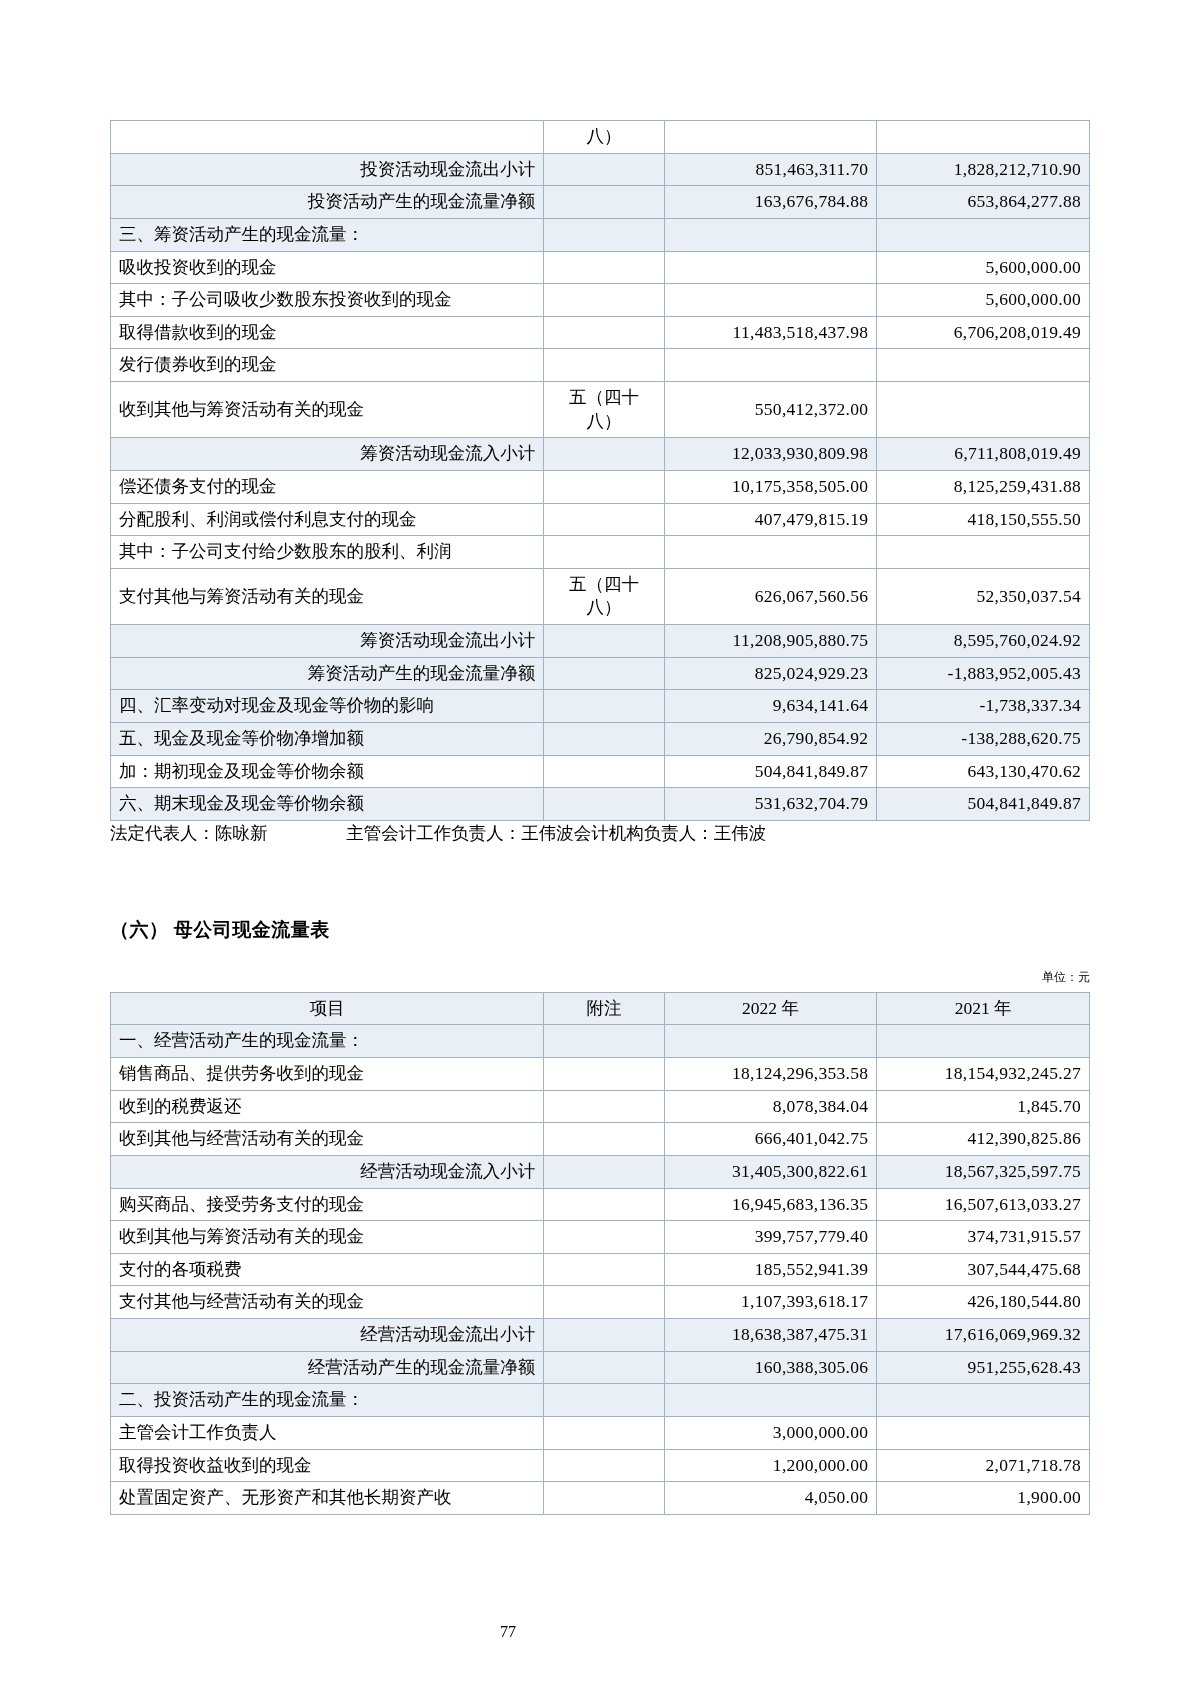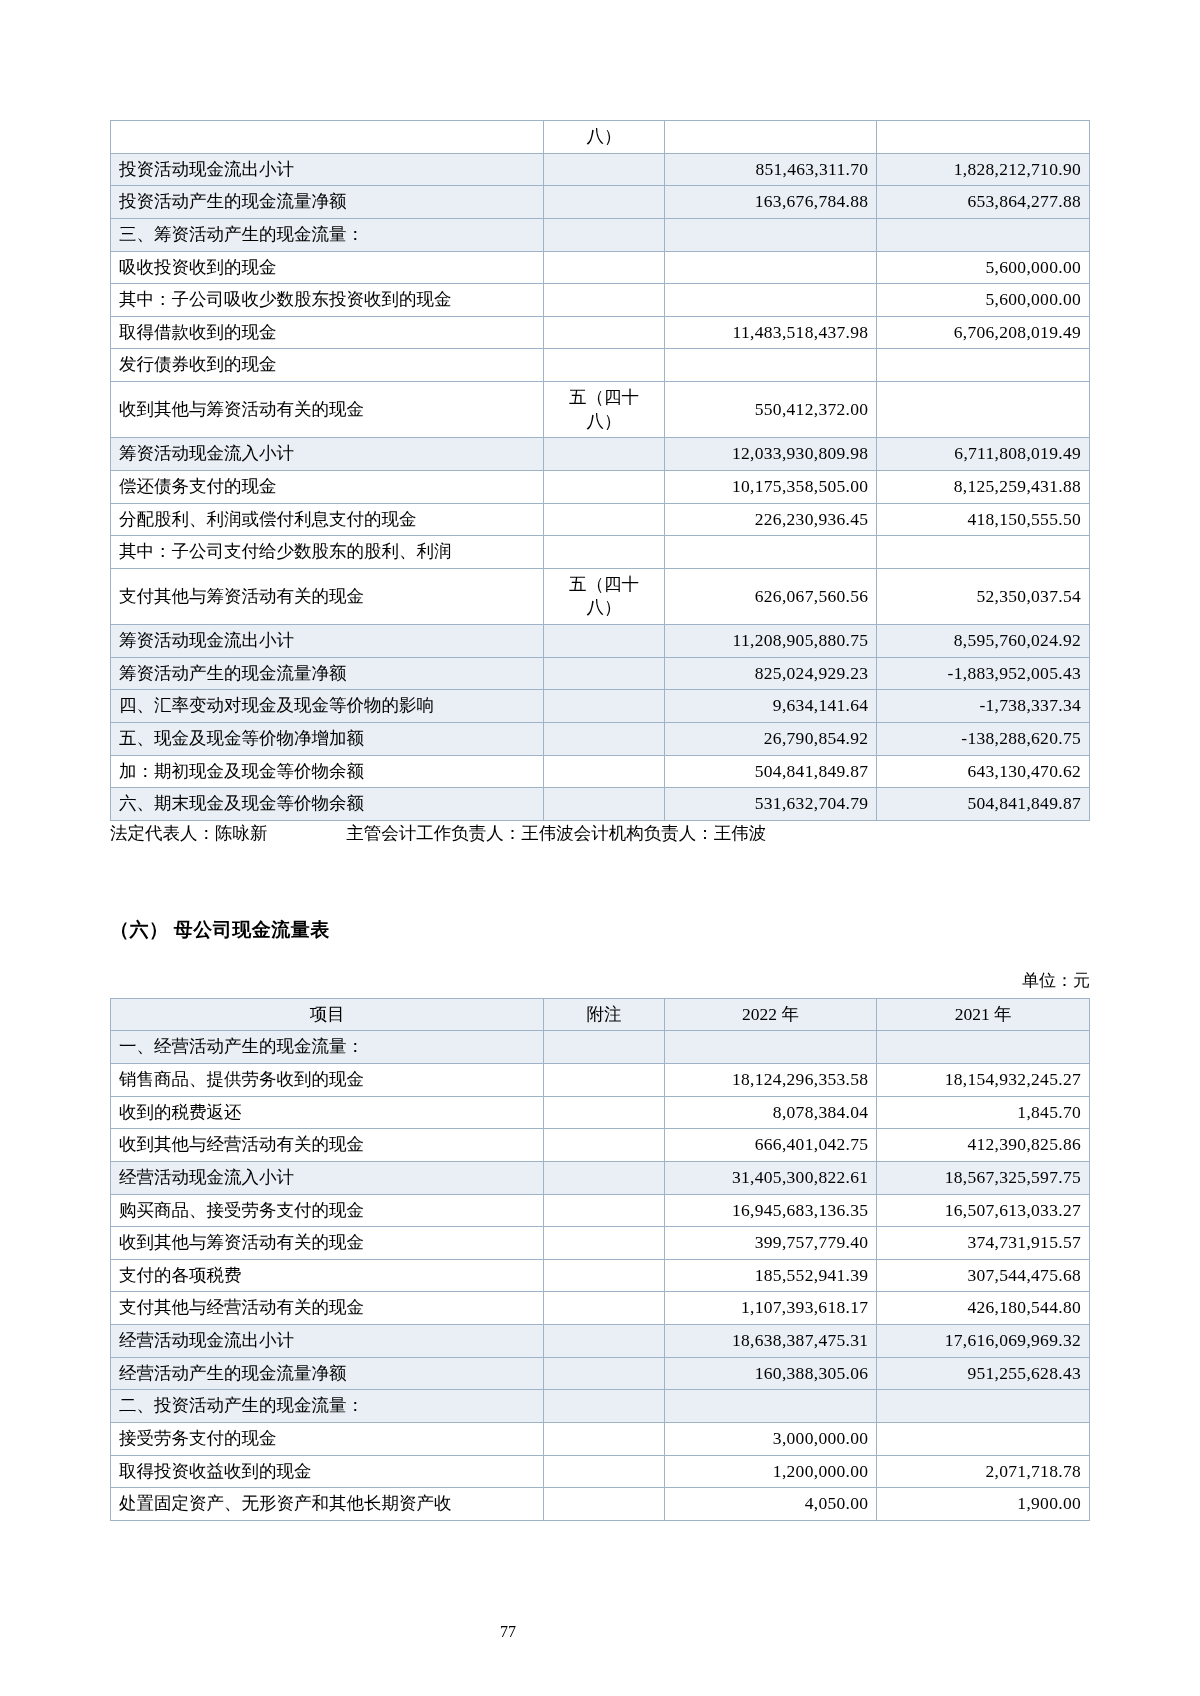--- a/index.html
+++ b/index.html
@@ -45,41 +45,41 @@
     letter-spacing: 0.3px;
     white-space: nowrap;
   }
   .note {
     text-align: center;
     line-height: 1.4;
   }
   .shade { background: #e9eff5; }
   .plain { background: #ffffff; }
   .indent1 { padding-left: 12px; }
-  .center-label { text-align: left; }
+  .center-label { text-align: right; }
 
   .sig-line {
     margin-top: 0;
     font-size: 17.5px;
     white-space: nowrap;
   }
   .sig-gap { display: inline-block; width: 70px; }
 
   .section-title {
     margin-top: 72px;
     font-size: 19px;
     font-weight: bold;
     letter-spacing: 0.5px;
   }
   .unit-line {
     margin-top: 26px;
     margin-bottom: 6px;
     text-align: right;
     width: 980px;
-    font-size: 17px;
+    font-size: 12px;
   }
   .pagenum {
     position: absolute;
     bottom: 55px;
     left: 0;
     width: 1016px;
     text-align: center;
     font-size: 16px;
   }
   .hdr-cell {
@@ -163,21 +163,21 @@
         </tr>
         <tr>
           <td class="plain indent1">偿还债务支付的现金</td>
           <td class="plain note"></td>
           <td class="plain num">10,175,358,505.00</td>
           <td class="plain num">8,125,259,431.88</td>
         </tr>
         <tr>
           <td class="plain indent1">分配股利、利润或偿付利息支付的现金</td>
           <td class="plain note"></td>
-          <td class="plain num">226,230,936.45</td>
+          <td class="plain num">407,479,815.19</td>
           <td class="plain num">418,150,555.50</td>
         </tr>
         <tr>
           <td class="plain indent1">其中：子公司支付给少数股东的股利、利润</td>
           <td class="plain note"></td>
           <td class="plain num"></td>
           <td class="plain num"></td>
         </tr>
         <tr>
           <td class="plain indent1">支付其他与筹资活动有关的现金</td>
@@ -316,21 +316,21 @@
           <td class="shade num">160,388,305.06</td>
           <td class="shade num">951,255,628.43</td>
         </tr>
         <tr>
           <td class="shade indent1">二、投资活动产生的现金流量：</td>
           <td class="shade note"></td>
           <td class="shade num"></td>
           <td class="shade num"></td>
         </tr>
         <tr>
-          <td class="plain indent1">接受劳务支付的现金</td>
+          <td class="plain indent1">主管会计工作负责人</td>
           <td class="plain note"></td>
           <td class="plain num">3,000,000.00</td>
           <td class="plain num"></td>
         </tr>
         <tr>
           <td class="plain indent1">取得投资收益收到的现金</td>
           <td class="plain note"></td>
           <td class="plain num">1,200,000.00</td>
           <td class="plain num">2,071,718.78</td>
         </tr>

